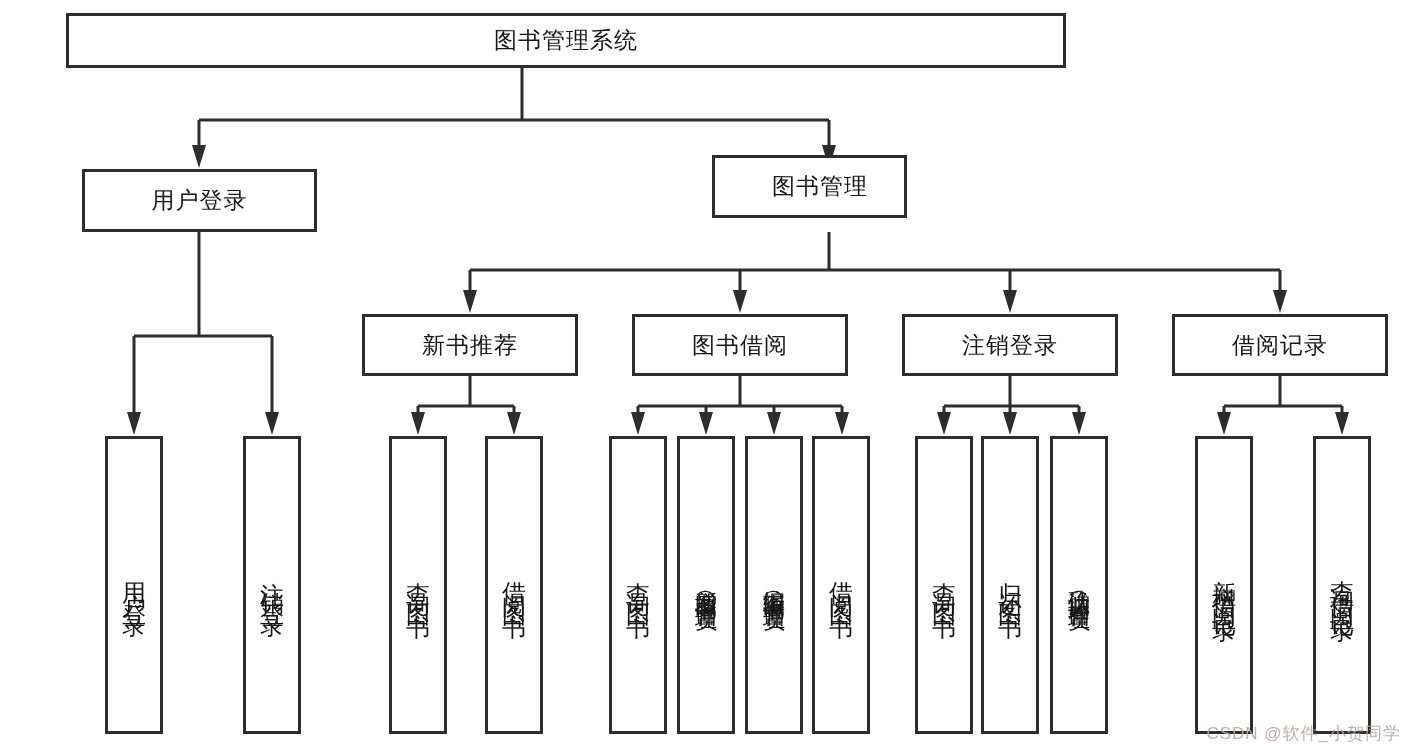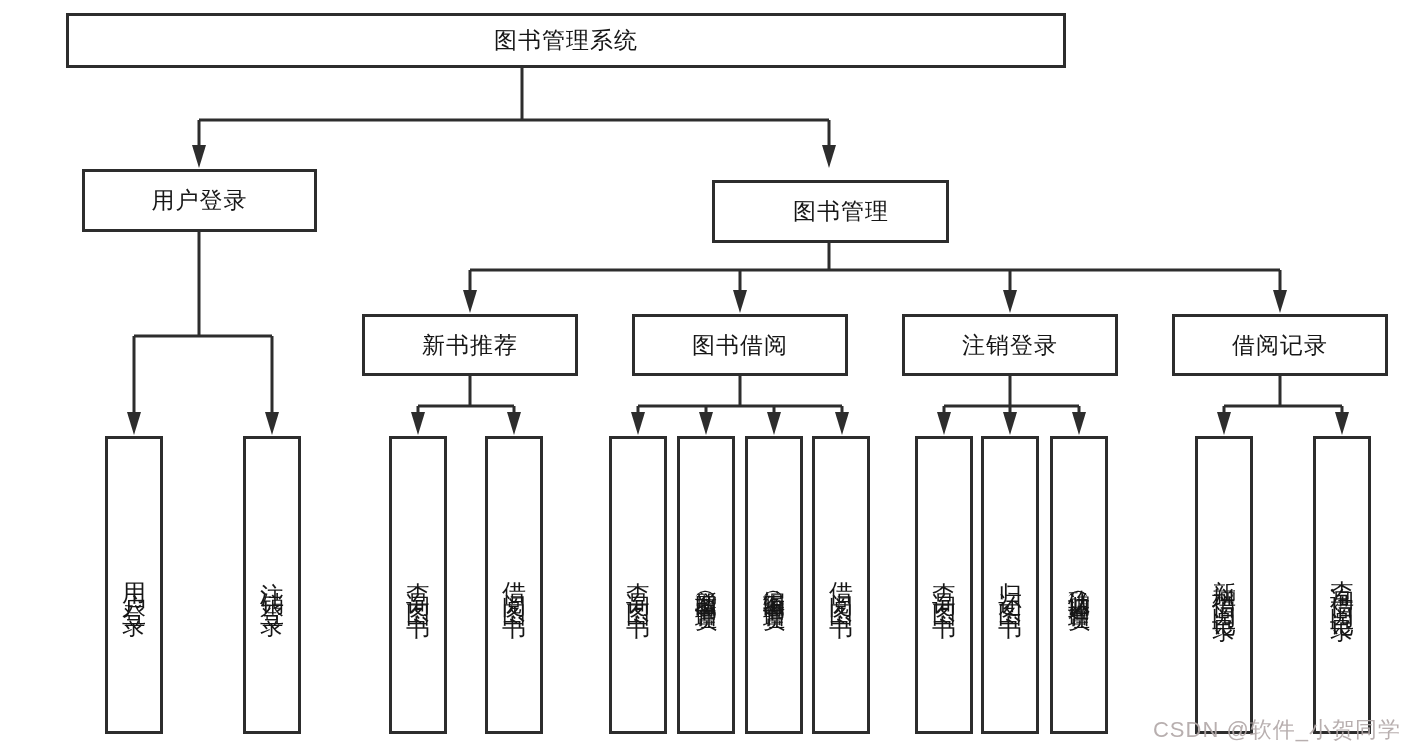--- a/index.html
+++ b/index.html
@@ -58,21 +58,21 @@
     letter-spacing: 11px;
     color: #161616;
     white-space: nowrap;
   }
   .vbox.v6 span { font-size: 24px; letter-spacing: 8px; }
   .vbox.v9 span { font-size: 22px; letter-spacing: 3px; }
   .watermark {
     position: absolute;
     right: 4px;
     bottom: 2px;
-    font-size: 22px;
+    font-size: 17px;
     color: rgba(178, 168, 168, 0.92);
     letter-spacing: 1px;
     z-index: 5;
     white-space: nowrap;
   }
 </style>
 </head>
 <body>
 
 <div class="stage">
@@ -116,21 +116,21 @@
     <g>
       <path d="M1280 376 V406 M1224 406 H1342 M1224 406 V413 M1342 406 V413"></path>
       <polygon points="1217,412 1231,412 1224,435"></polygon>
       <polygon points="1335,412 1349,412 1342,435"></polygon>
     </g>
   </svg>
 
   <div class="hbox" style="left:22px; top:13px; width:1000px; height:55px;margin-left:44px;">图书管理系统</div>
 
   <div class="hbox" style="left:82px; top:169px; width:235px; height:63px;">用户登录</div>
-  <div class="hbox" style="left:712px; top:180px; width:237px; height:63px;padding-left:21px;">图书管理</div>
+  <div class="hbox" style="left:712px; top:155px; width:195px; height:63px;padding-left:21px;">图书管理</div>
 
   <div class="hbox" style="left:632px; top:314px; width:216px; height:62px;">图书借阅</div>
   <div class="hbox" style="left:362px; top:314px; width:216px; height:62px;">新书推荐</div>
   <div class="hbox" style="left:902px; top:314px; width:216px; height:62px;">注销登录</div>
   <div class="hbox" style="left:1172px; top:314px; width:216px; height:62px;">借阅记录</div>
 
   <div class="vbox" style="left:105px;">
     <span>用户登录</span>
   </div>
   <div class="vbox" style="left:243px;">

